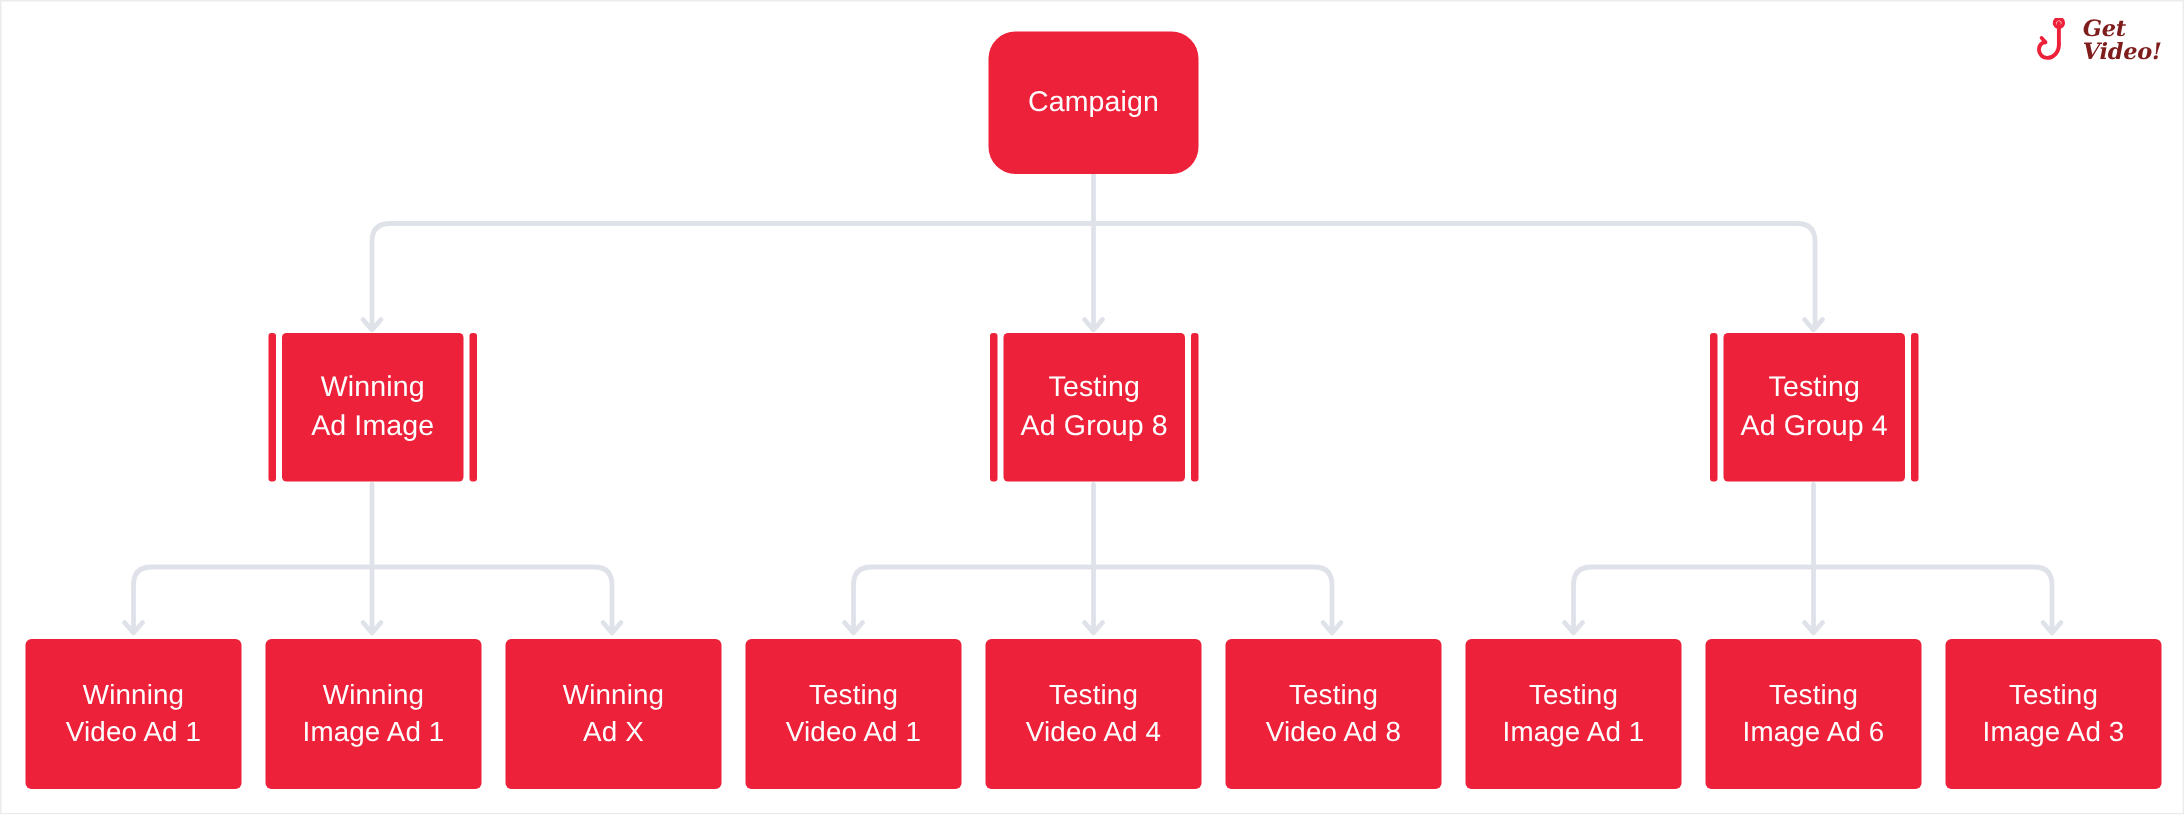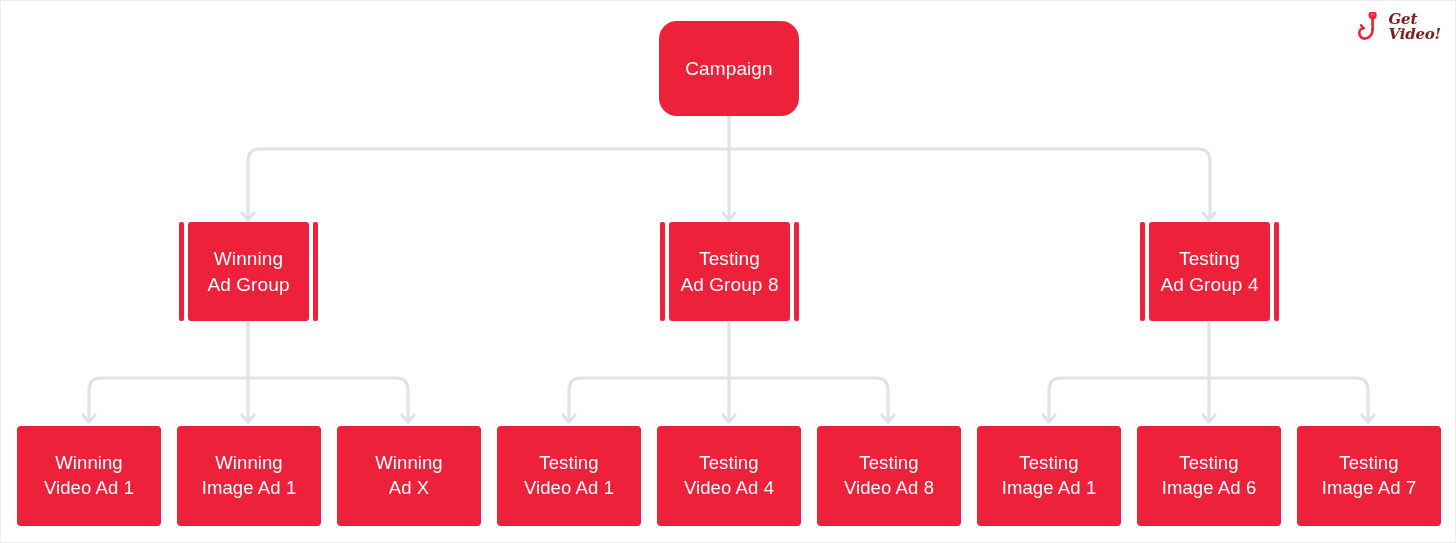--- a/index.html
+++ b/index.html
@@ -122,21 +122,21 @@
 
   <div class="node root" style="left:658px;top:20px;width:140px;height:95px;">
     <span class="lbl">Campaign</span>
   </div>
 
   <div class="strip" style="left:178px;top:221px;width:5px;height:99px;"></div>
   <div class="strip" style="left:312px;top:221px;width:5px;height:99px;"></div>
   <div class="node group" style="left:187px;top:221px;width:121px;height:99px;">
     <div>
       <span class="lbl">Winning</span>
-      <span class="lbl">Ad Group</span>
+      <span class="lbl">Ad Image</span>
     </div>
   </div>
 
   <div class="strip" style="left:659px;top:221px;width:5px;height:99px;"></div>
   <div class="strip" style="left:793px;top:221px;width:5px;height:99px;"></div>
   <div class="node group" style="left:668px;top:221px;width:121px;height:99px;">
     <div>
       <span class="lbl">Testing</span>
       <span class="lbl">Ad Group 8</span>
     </div>
@@ -203,21 +203,21 @@
   <div class="node leaf" style="left:1136px;top:425px;width:144px;height:100px;">
     <div>
       <span class="lbl">Testing</span>
       <span class="lbl">Image Ad 6</span>
     </div>
   </div>
 
   <div class="node leaf" style="left:1296px;top:425px;width:144px;height:100px;">
     <div>
       <span class="lbl">Testing</span>
-      <span class="lbl">Image Ad 7</span>
+      <span class="lbl">Image Ad 3</span>
     </div>
   </div>
 
   <div id="logo">
     <svg class="hook" width="26" height="30" viewBox="0 0 26 30" xmlns="http://www.w3.org/2000/svg">
 
       <path d="M14.6 3.3 L14.6 17.6" stroke="#ED2139" stroke-width="2.6" fill="none" stroke-linecap="round"></path>
       <path d="M14.6 17.6 C14.6 23.2 10.6 26.6 6.9 26.6 C3.4 26.6 1.3 23.8 1.3 21.0 C1.3 18.3 3.2 16.2 5.6 16.2" stroke="#ED2139" stroke-width="2.6" fill="none" stroke-linecap="round" stroke-linejoin="round"></path>
 
       <path d="M5.6 16.2 L3.0 13.2" stroke="#ED2139" stroke-width="2.4" fill="none" stroke-linecap="round"></path>

